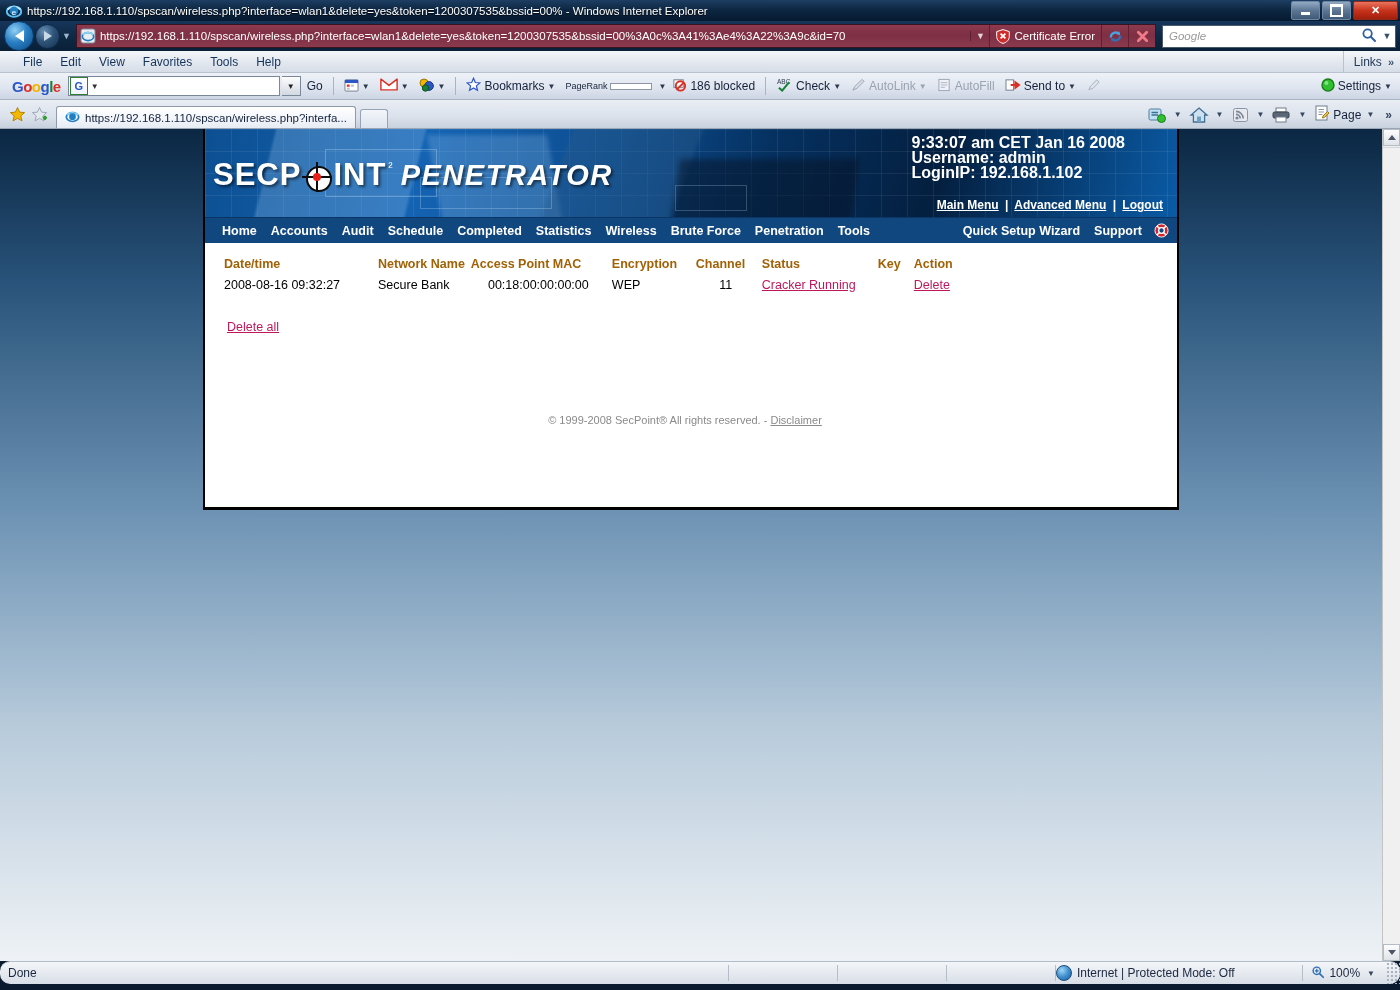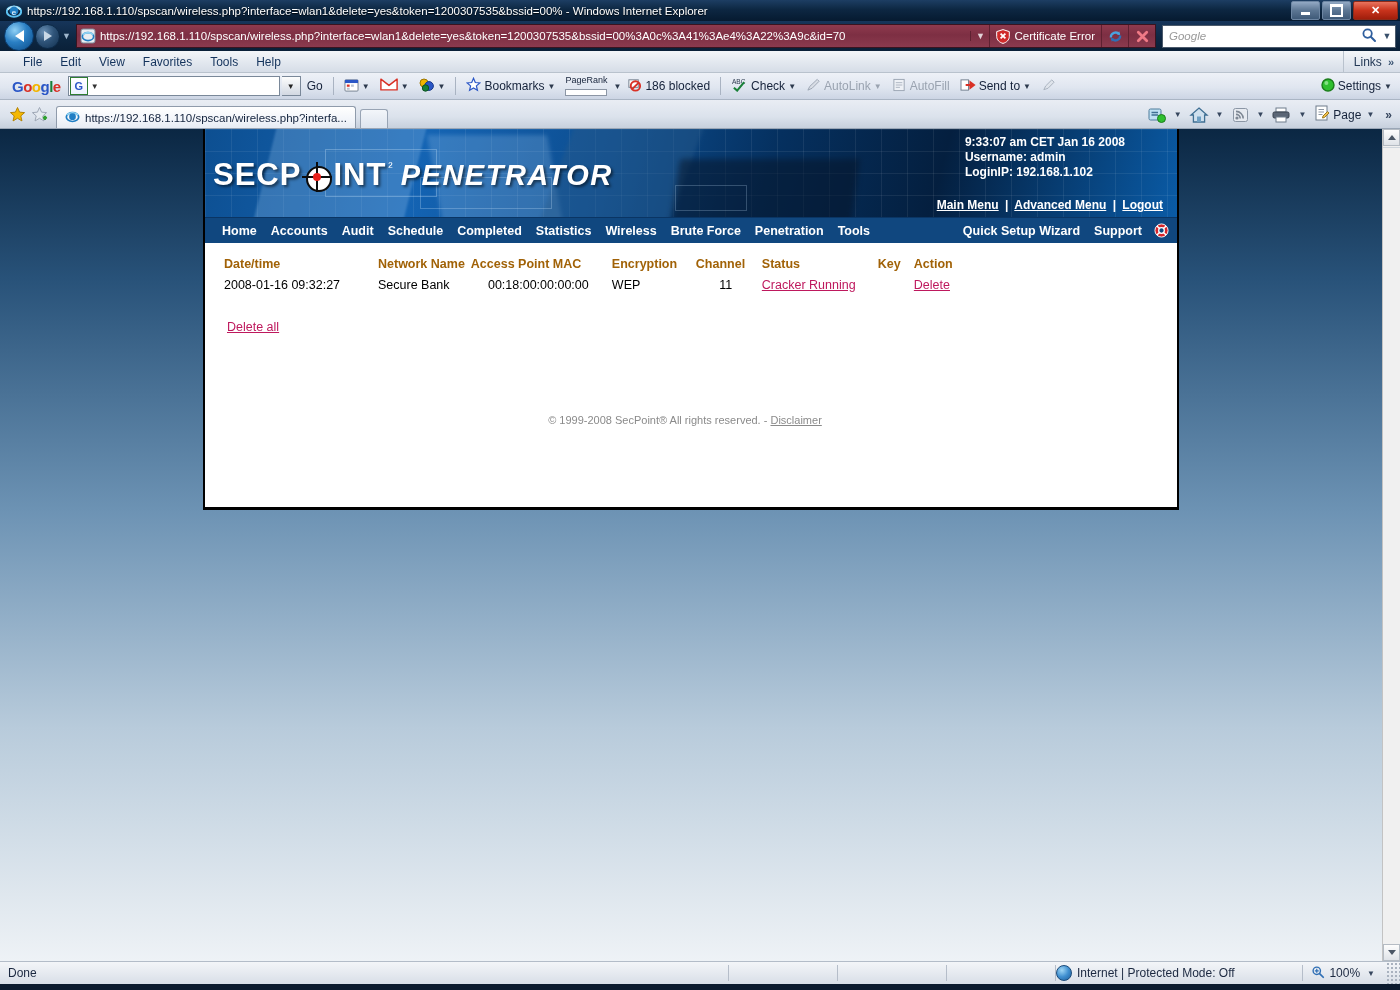--- a/index.html
+++ b/index.html
@@ -154,21 +154,21 @@
     width:18px;height:18px;border:1px solid #7a8899;border-left:none;
     background:linear-gradient(180deg,#fdfdfd,#d2d8e2);
     display:flex;align-items:center;justify-content:center;font-size:8px;color:#222;
   }
   .gitem { display:flex;align-items:center;gap:3px;padding:0 4px;font-size:12px;color:#15223a;white-space:nowrap; }
   .gitem.dim { color:#9aa3b0; }
   .gcaret { font-size:8px; color:#2d3a4d; }
   .gcaret.dim { color:#9aa3b0; }
   .gsep { width:1px;height:18px;background:#a9b3c2;margin:0 4px; }
   .gspacer { flex:1 1 auto; }
-  .pagerank { display:flex;flex-direction:column;align-items:center;line-height:1; }
+  .pagerank { display:flex;flex-direction:row;align-items:center;line-height:1; }
   .pagerank .prt { font-size:9px;color:#16233a; }
   .pagerank .prbar { width:40px;height:5px;border:1px solid #8c96a5;background:#fff;margin-top:1px; }
 
   
   .tabrow {
     height: 28px;
     background: linear-gradient(180deg,#e9edf4 0%,#dbe2ec 60%,#c7d0dd 100%);
     display:flex; align-items:flex-end; padding-left:6px;
     border-bottom: 1px solid #9aa6b6;
   }
@@ -265,21 +265,21 @@
   .crosshair .hl{position:absolute;top:14px;left:0;height:2px;width:30px;background:#0c0c0c;}
   .crosshair .dot{position:absolute;left:11px;top:11px;width:8px;height:8px;border-radius:50%;background:#e8201a;}
   .logo .reg { font-size:13px;color:#ffffff;vertical-align:super;margin:0 8px 14px 2px;align-self:flex-start;padding-top:2px;}
   .logo .pen {
     font-size: 29px; font-weight: bold; font-style: italic; color:#ffffff;
     letter-spacing: 1.5px;
     text-shadow: 2px 2px 3px rgba(0,0,0,.55);
   }
   .sessinfo {
     position:absolute; right:52px; top:6px; color:#ffffff;
-    font-size: 12px; font-weight:bold; line-height:15px; text-align:left;
+    font-size: 16px; font-weight:bold; line-height:15px; text-align:left;
   }
   .sesslinks {
     position:absolute; right:14px; bottom:5px;
     font-size:12px; font-weight:bold; color:#ffffff;
   }
   .sesslinks a { color:#ffffff; text-decoration:underline; }
   .sesslinks .sep { padding:0 3px; }
 
   .navbar {
     height: 25px; background:#10477f;
@@ -318,21 +318,21 @@
     text-align:center; color:#8a8a8a; font-size:11px;
     margin: 80px 12px 18px 0;
   }
   .footer a { color:#8a8a8a; text-decoration:underline; }
 
   
   .statusbar {
     height: 22px;
     background: linear-gradient(180deg,#f3f5f8 0%,#e6eaf0 50%,#d8dee7 100%);
     border-top: 1px solid #b3bcc8;
-    display:flex; align-items:center; font-size:12px; color:#1b2840;
+    display:flex; align-items:center; font-size:12px; color:#1b2840;border-radius:10px;
   }
   .sb-seg { height:100%; display:flex;align-items:center; padding:0 8px; }
   .sb-sep { width:1px;height:16px;background:#b5bdc9; }
   .sb-left{ flex: 0 0 712px; }
   .sb-mid{ flex: 0 0 92px; }
   .sb-mid2{ flex: 0 0 92px; }
   .sb-mid3{ flex: 0 0 92px; }
   .sb-zone{ flex:1 1 auto; display:flex;align-items:center;gap:5px; }
   .sb-zoom{ display:flex;align-items:center;gap:4px;padding:0 8px; }
   .globe { width:14px;height:14px;border-radius:50%;
@@ -707,21 +707,21 @@
             <th class="c-mac">Access Point MAC</th>
             <th class="c-enc">Encryption</th>
             <th class="c-chan">Channel</th>
             <th class="c-status">Status</th>
             <th class="c-key">Key</th>
             <th class="c-action">Action</th>
           </tr>
         </thead>
         <tbody>
           <tr>
-            <td class="c-date">2008-01-16 09:32:27</td>
+            <td class="c-date">2008-08-16 09:32:27</td>
             <td class="c-net">Secure Bank</td>
             <td class="c-mac">00:18:00:00:00:00</td>
             <td class="c-enc">WEP</td>
             <td class="c-chan">11</td>
             <td class="c-status">
               <a class="lnk" href="#">Cracker Running</a>
             </td>
             <td class="c-key"></td>
             <td class="c-action">
               <a class="lnk" href="#">Delete</a>

